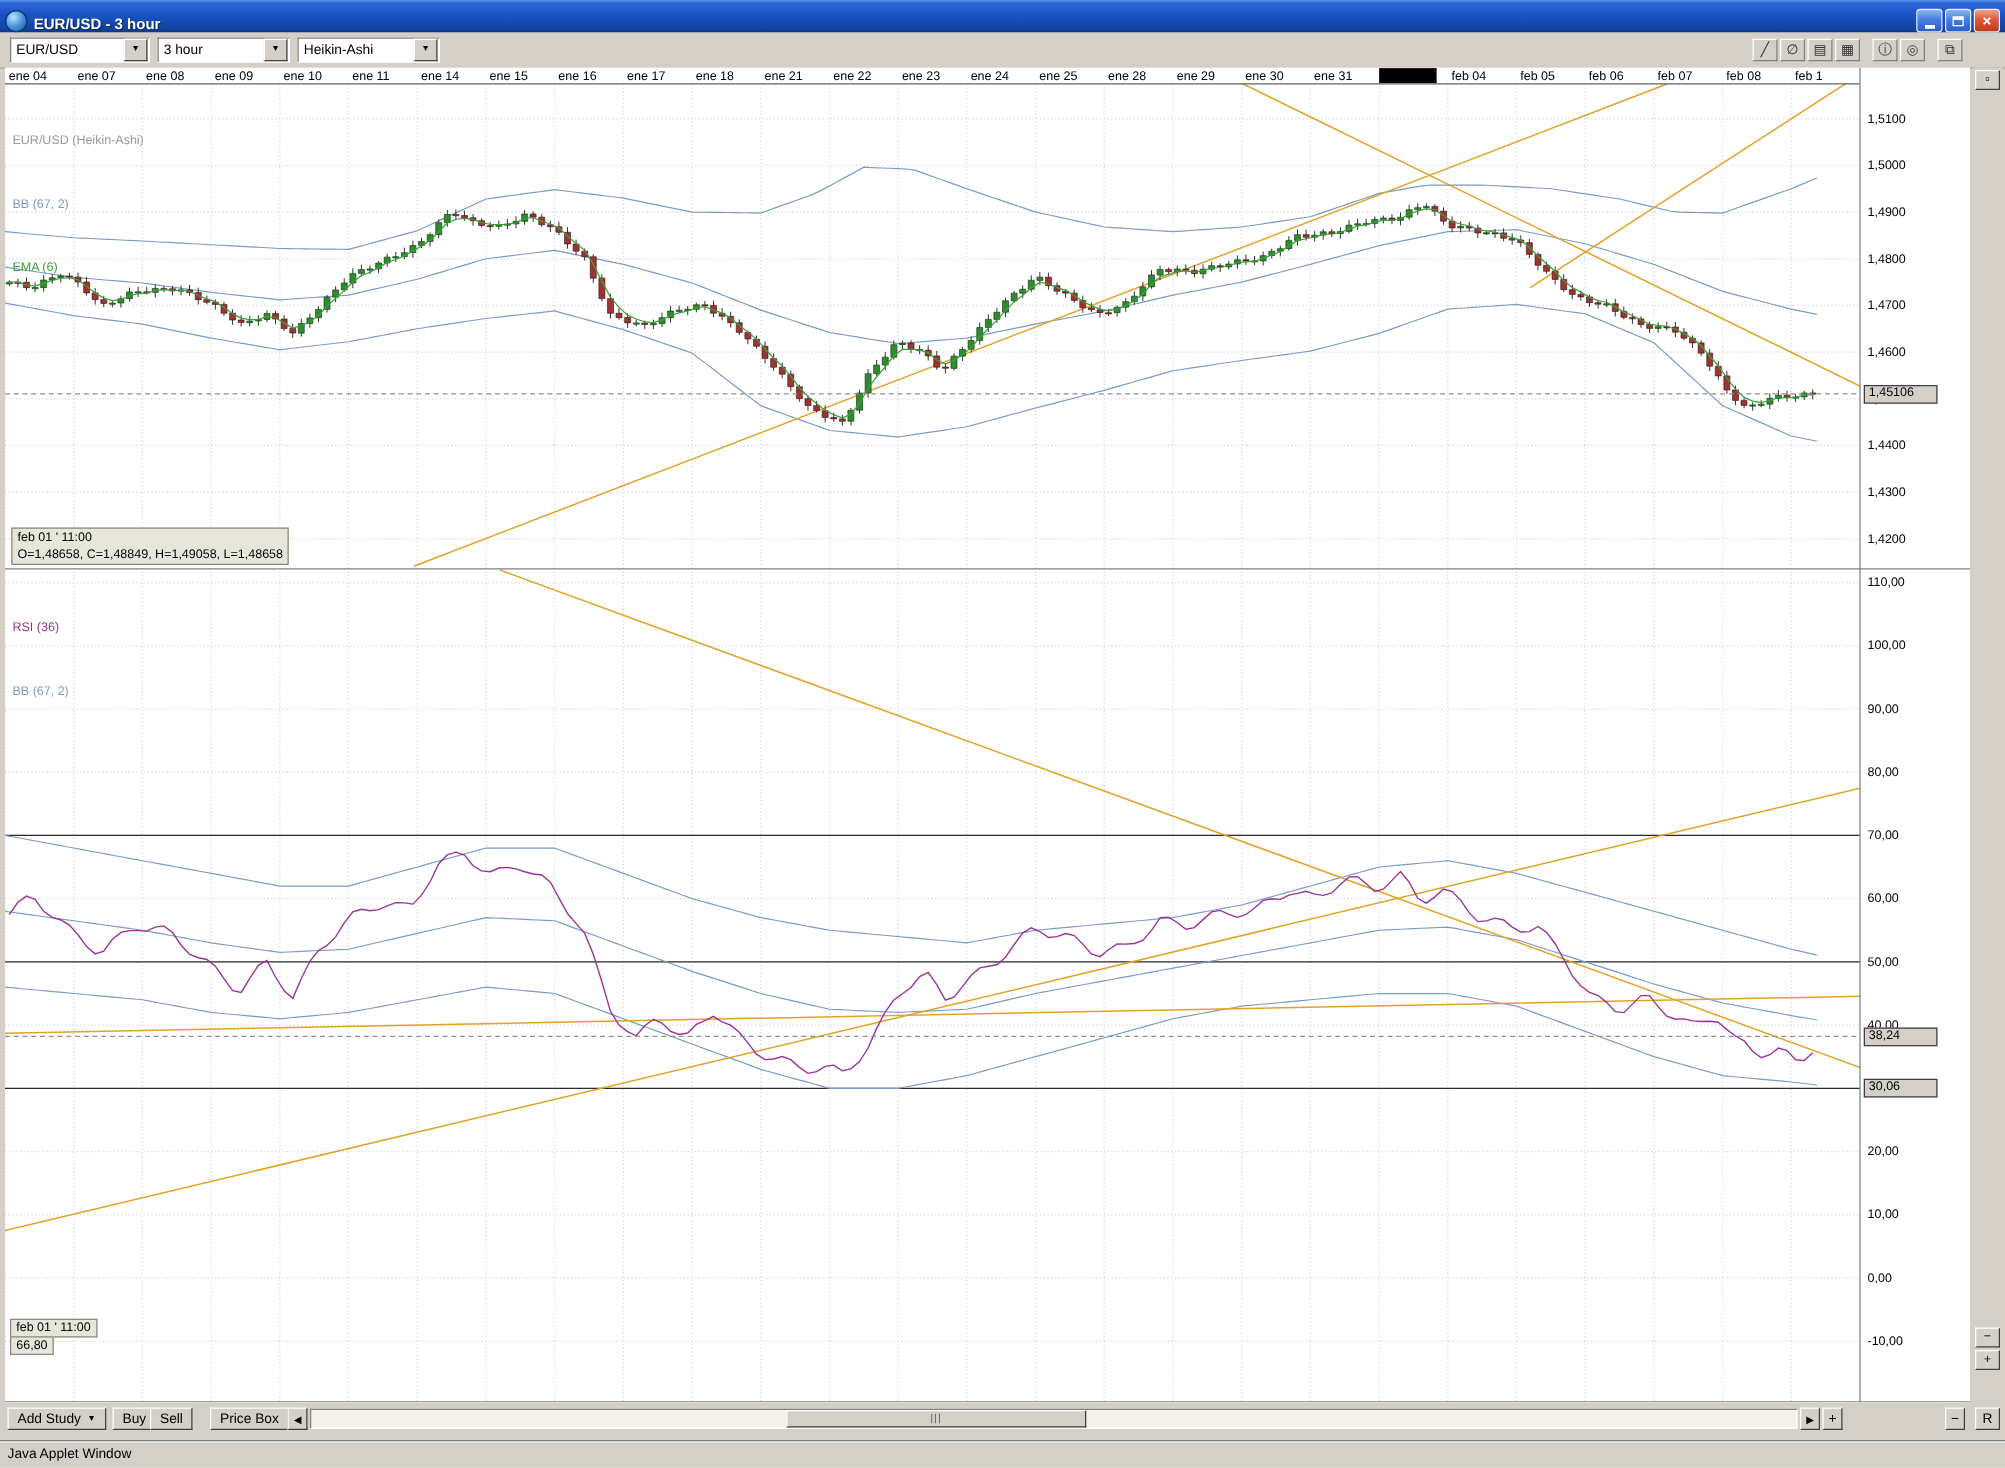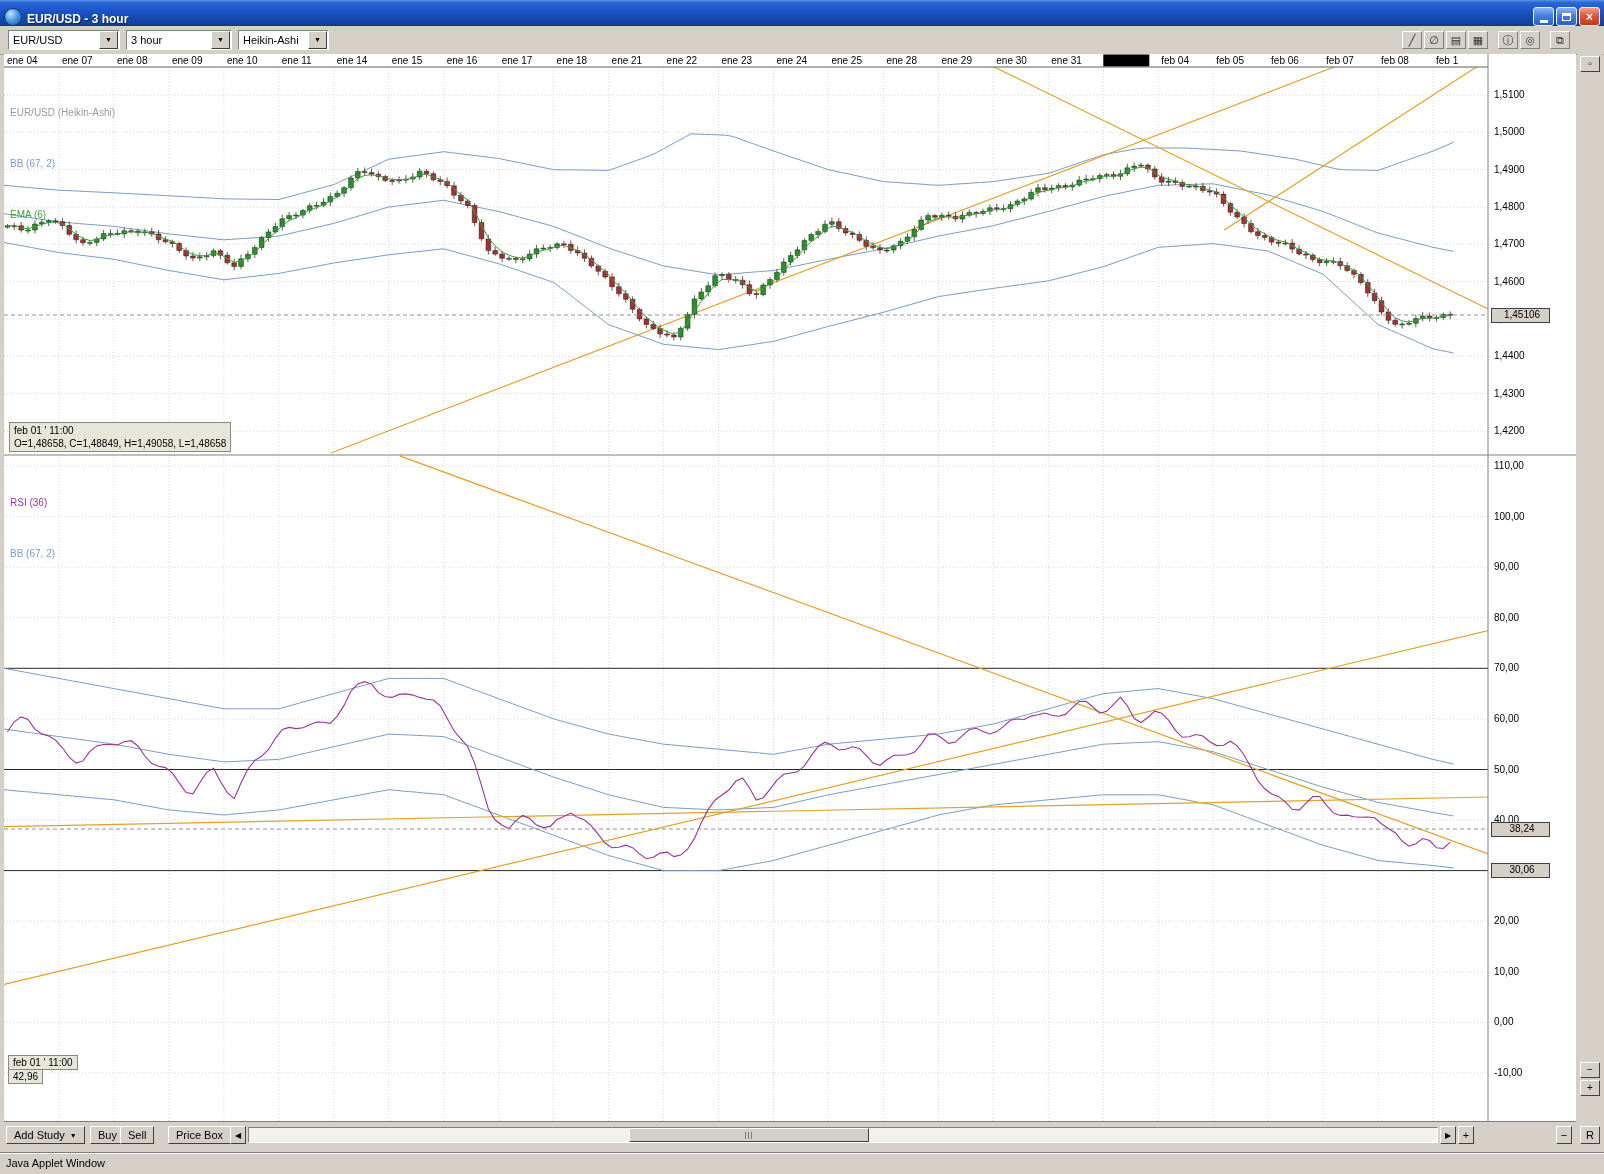--- a/index.html
+++ b/index.html
@@ -45,21 +45,21 @@
   .legend.main{left:6px;top:13px;}
   .legend.rsi{left:6px;top:403px;}
 
   .tooltip{position:absolute;font-size:10px;line-height:13px;background:#e6e6da;
     border:1px solid #8a8a7a;padding:1px 4px;white-space:nowrap;}
   .tooltip.main{left:5px;top:368px;}
   .tt2{position:absolute;left:4px;top:1002px;font-size:10px;line-height:13px;}
   .tt2 div{background:#e6e6da;border:1px solid #8a8a7a;padding:0 4px;width:fit-content;margin-top:-1px;}
 
   .price-box{position:absolute;left:1487px;width:54px;height:13px;background:#d4d0c8;
-    border:1px solid #404040;font-size:10px;line-height:12px;padding-left:3px;box-sizing:content-box;z-index:5;text-align:center;}
+    border:1px solid #404040;font-size:10px;line-height:12px;padding-left:3px;box-sizing:content-box;z-index:5;}
 
   
   .right-strip{position:absolute;left:1578px;top:54px;width:24px;height:1068px;background:#d4d0c8;}
   .sbtn{position:absolute;left:2px;width:20px;height:16px;background:#d4d0c8;border:1px solid;
     border-color:#fff #404040 #404040 #fff;font-size:10px;text-align:center;line-height:14px;box-sizing:border-box;}
 
   
   .bottom-bar{position:absolute;left:4px;top:1124px;width:1598px;height:22px;background:#d4d0c8;}
   .btn3d{position:absolute;top:2px;height:18px;background:#d4d0c8;border:1px solid;
     border-color:#fff #404040 #404040 #fff;font-size:11px;display:flex;align-items:center;
@@ -99,21 +99,21 @@
 
   <div class="toolbar">
     <div class="combo" style="left:8px;width:112px;">
       <span class="cval">EUR/USD</span>
       <span class="arrow">▼</span>
     </div>
     <div class="combo" style="left:126px;width:106px;">
       <span class="cval">3 hour</span>
       <span class="arrow">▼</span>
     </div>
-    <div class="combo" style="left:238px;width:91px;">
+    <div class="combo" style="left:238px;width:114px;">
       <span class="cval">Heikin-Ashi</span>
       <span class="arrow">▼</span>
     </div>
     <div class="tool-icons" id="tool-icons">
         <div class="ticon">╱</div>
         <div class="ticon">∅</div>
         <div class="ticon">▤</div>
         <div class="ticon">▦</div>
         <div class="ticon" style="margin-left: 10px;">ⓘ</div>
         <div class="ticon">◎</div>
@@ -279,21 +279,21 @@
       <div style="color: rgb(153, 51, 153);">RSI (36)</div>
       <div style="color: rgb(122, 156, 196);">BB (67, 2)</div>
     </div>
 
     <div class="tooltip main">
       <div>feb 01 ' 11:00</div>
       <div>O=1,48658, C=1,48849, H=1,49058, L=1,48658</div>
     </div>
     <div class="tt2">
       <div>feb 01 ' 11:00</div>
-      <div>42,96</div>
+      <div>66,80</div>
     </div>
 
     <div class="price-box" id="price-box" style="top: 254.023px;">1,45106</div>
     <div class="price-box" id="rsi-box-0" style="top: 767.962px;">38,24</div>
     <div class="price-box" id="rsi-box-1" style="top: 809.337px;">30,06</div>
   </div>
 
   <div class="right-strip">
     <div class="sbtn" style="top:2px;">▫</div>
     <div class="sbtn" style="top:1008px;">−</div>

